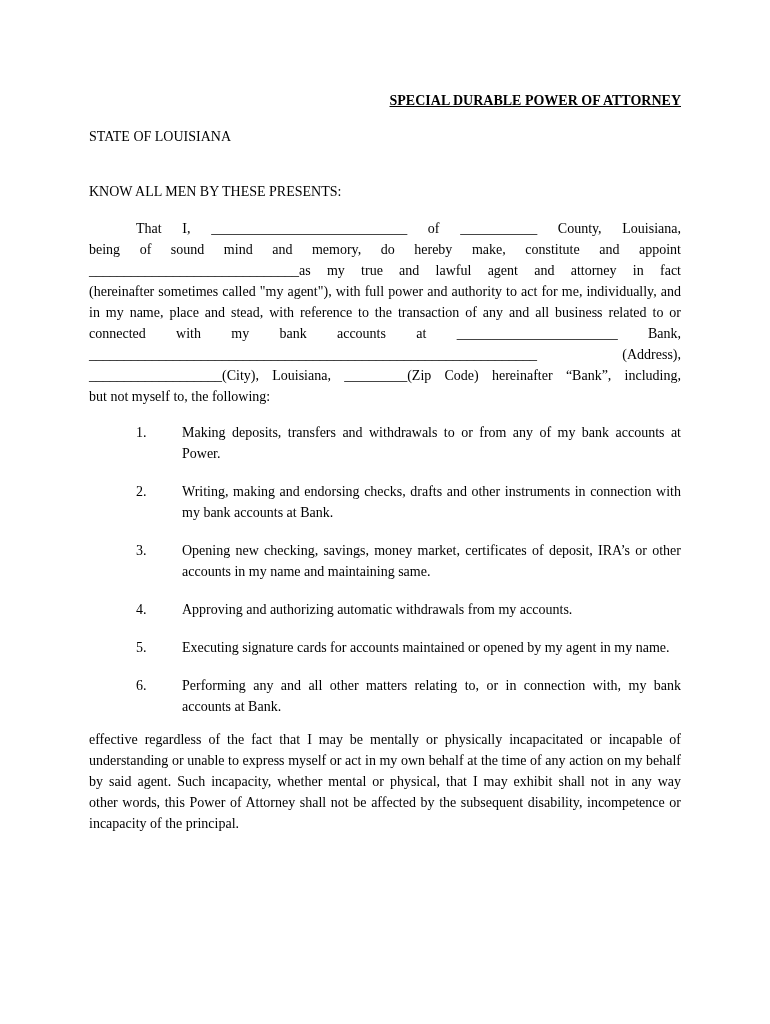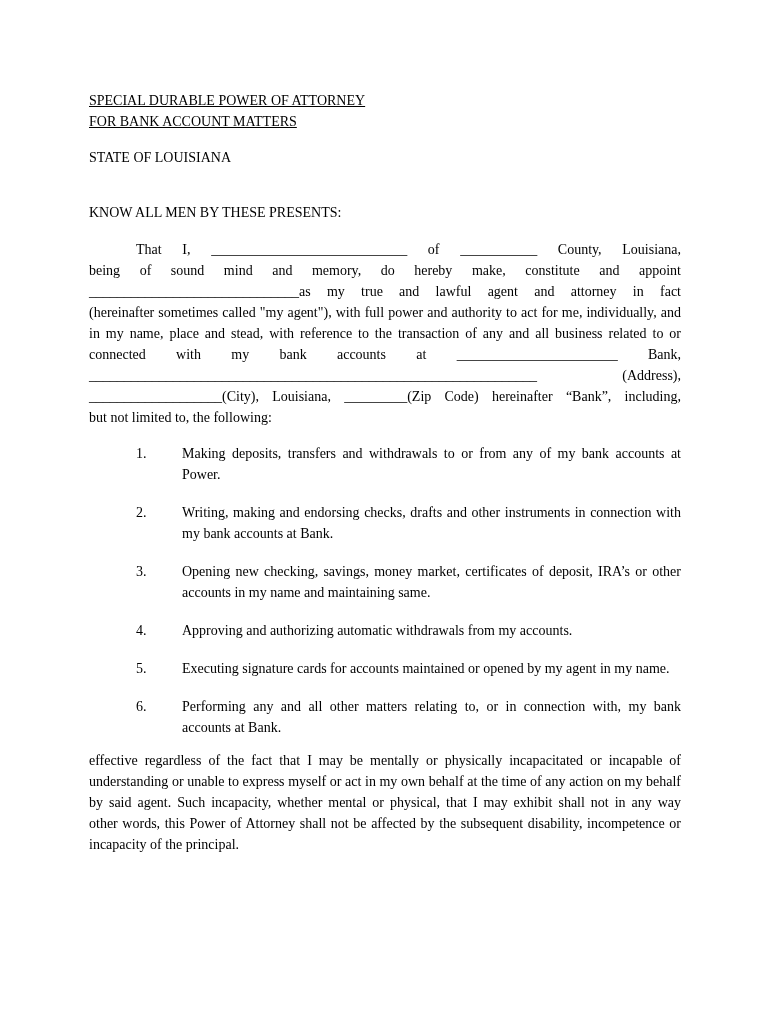--- a/index.html
+++ b/index.html
@@ -14,22 +14,22 @@
     box-sizing: border-box;
     padding: 90px 89px 0 89px;
     background: #ffffff;
     color: #000000;
     font-family: "Liberation Serif", "DejaVu Serif", serif;
     font-size: 14px;
     line-height: 21px;
     overflow: hidden;
   }
   .doc-title {
-    text-align: left;
-    font-weight: normal;
+    text-align: right;
+    font-weight: bold;
   }
   .doc-title .u {
     text-decoration: underline;
   }
   .venue { margin-top: 15px; }
   .salutation { margin-top: 34px; }
   .opening { margin-top: 16px; }
   .closing { margin-top: 12px; }
 
   
@@ -50,41 +50,38 @@
 </style>
 </head>
 <body>
 
 <div class="page">
 
   <div class="doc-title">
     <div class="title-line">
       <span class="u">SPECIAL DURABLE POWER OF ATTORNEY</span>
     </div>
-    <div class="title-line">
-      <span class="u">FOR BANK ACCOUNT MATTERS</span>
-    </div>
   </div>
 
   <div class="venue">
     <div>STATE OF LOUISIANA</div>
   </div>
 
   <div class="salutation">KNOW ALL MEN BY THESE PRESENTS:</div>
 
   <div class="opening">
       <div class="tline tindent">That I, ____________________________ of ___________ County, Louisiana,</div>
       <div class="tline">being of sound mind and memory, do hereby make, constitute and appoint</div>
       <div class="tline">______________________________as my true and lawful agent and attorney in fact</div>
       <div class="tline">(hereinafter sometimes called "my agent"), with full power and authority to act for me, individually, and</div>
       <div class="tline">in my name, place and stead, with reference to the transaction of any and all business related to or</div>
       <div class="tline">connected with my bank accounts at _______________________ Bank,</div>
       <div class="tline">________________________________________________________________ (Address),</div>
       <div class="tline">___________________(City), Louisiana, _________(Zip Code) hereinafter “Bank”, including,</div>
-      <div class="tline tlast">but not limited to, the following:</div>
+      <div class="tline tlast">but not myself to, the following:</div>
     </div>
 
   <div class="powers">
       <div class="pitem">
         <div class="pnum">1.</div>
         <div class="pbody">
           <div class="tline">Making deposits, transfers and withdrawals to or from any of my bank accounts at</div>
           <div class="tline tlast">Power.</div>
         </div>
       </div>

